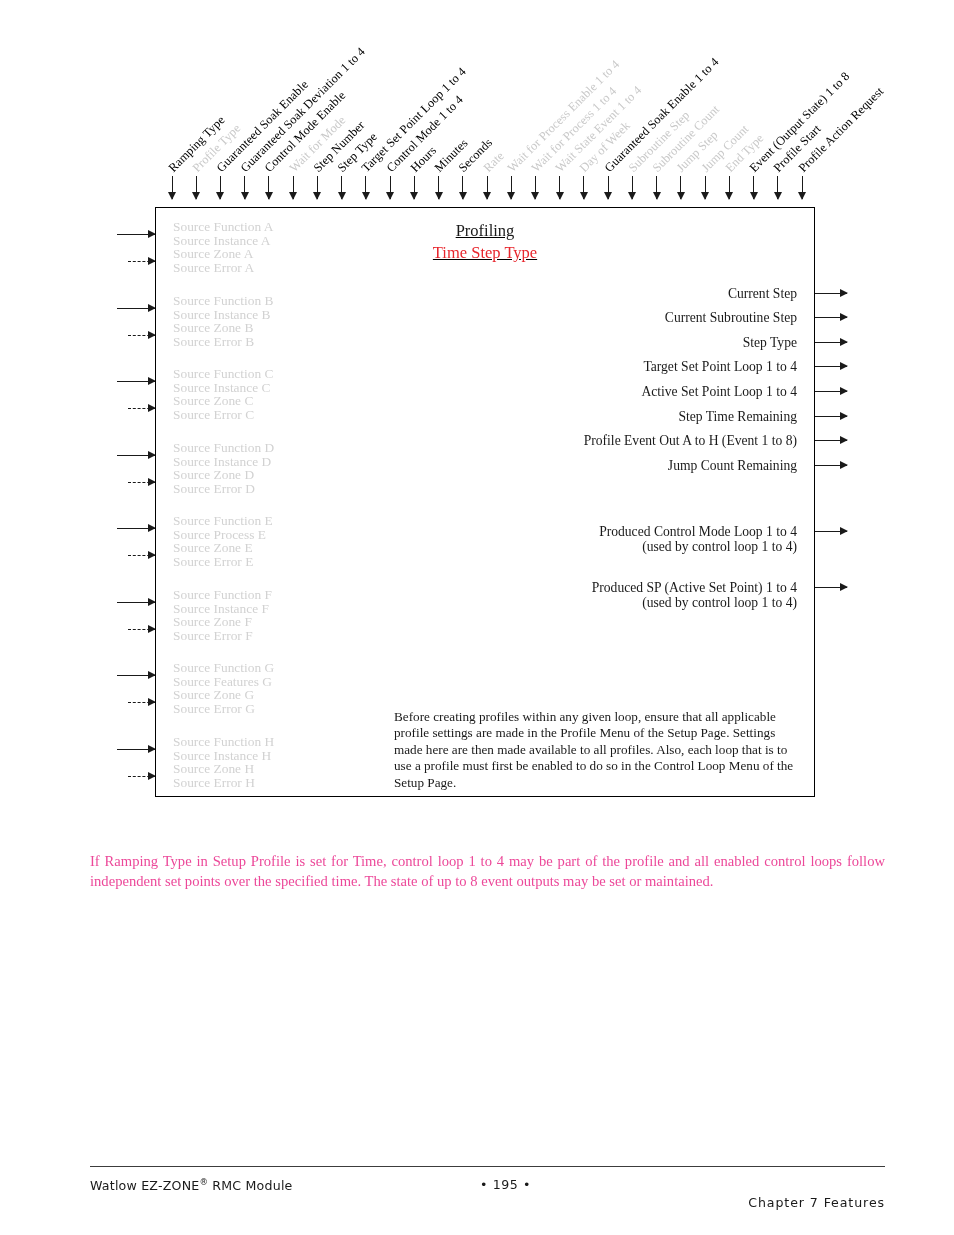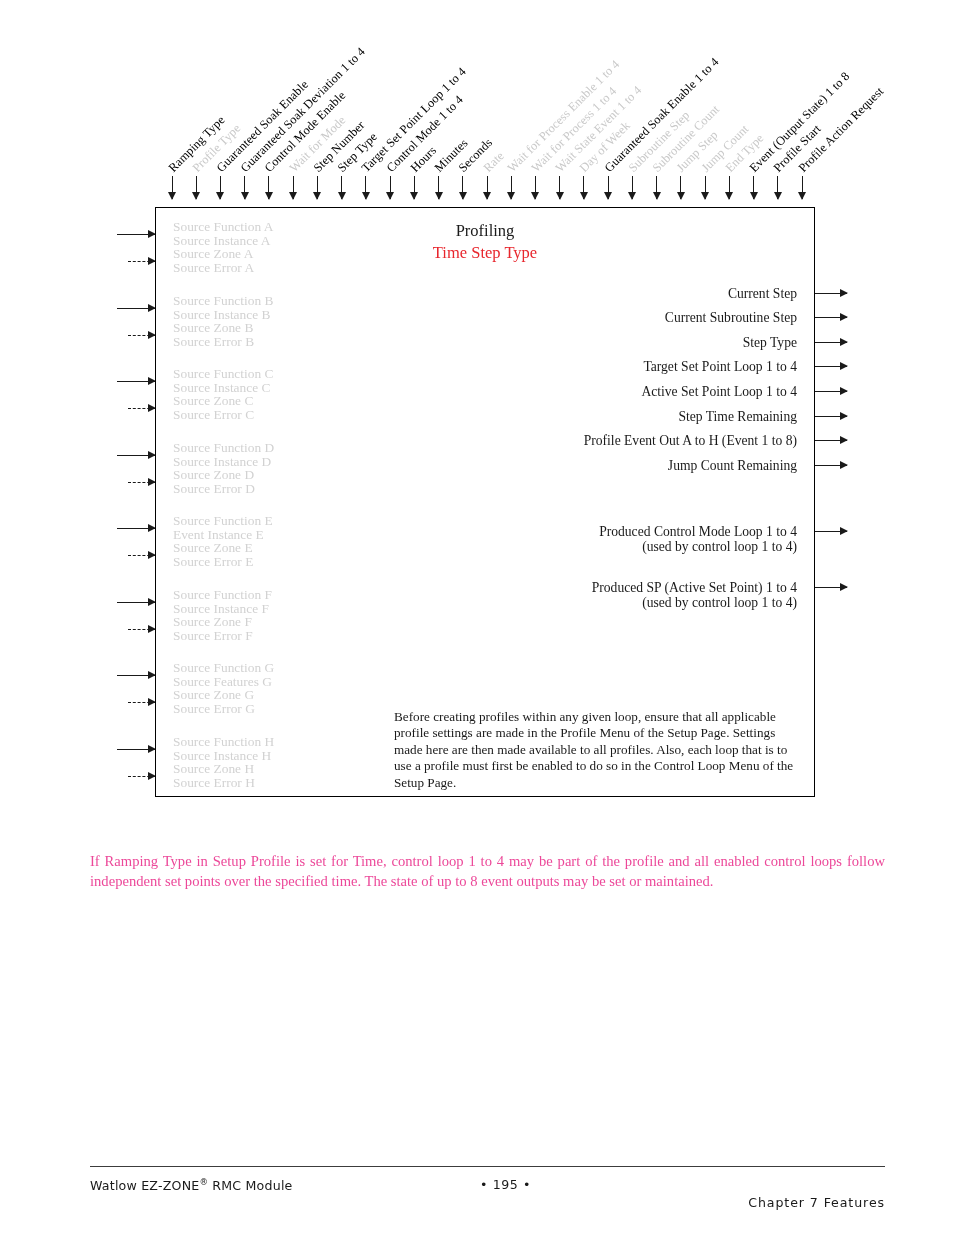--- a/index.html
+++ b/index.html
@@ -66,20 +66,21 @@
   }
 
   #box-title {
     position: absolute;
     left: 0;
     top: 12px;
     width: 100%;
     text-align: center;
     font-size: 16.5px;
     line-height: 1.32;
+    text-decoration: underline;
   }
   #box-title .t1 { color: #1a1a1a; display: block; }
   #box-title .t2 { color: #e8262d; display: block; }
 
   
   .in-group {
     position: absolute;
     left: 17px;
     color: #d2d2d2;
     font-size: 13.4px;
@@ -309,21 +310,21 @@
         <div>Source Error C</div>
       </div>
       <div class="in-group" style="top: 233px;">
         <div>Source Function D</div>
         <div>Source Instance D</div>
         <div>Source Zone D</div>
         <div>Source Error D</div>
       </div>
       <div class="in-group" style="top: 306px;">
         <div>Source Function E</div>
-        <div>Event Instance E</div>
+        <div>Source Process E</div>
         <div>Source Zone E</div>
         <div>Source Error E</div>
       </div>
       <div class="in-group" style="top: 380px;">
         <div>Source Function F</div>
         <div>Source Instance F</div>
         <div>Source Zone F</div>
         <div>Source Error F</div>
       </div>
       <div class="in-group" style="top: 453px;">

